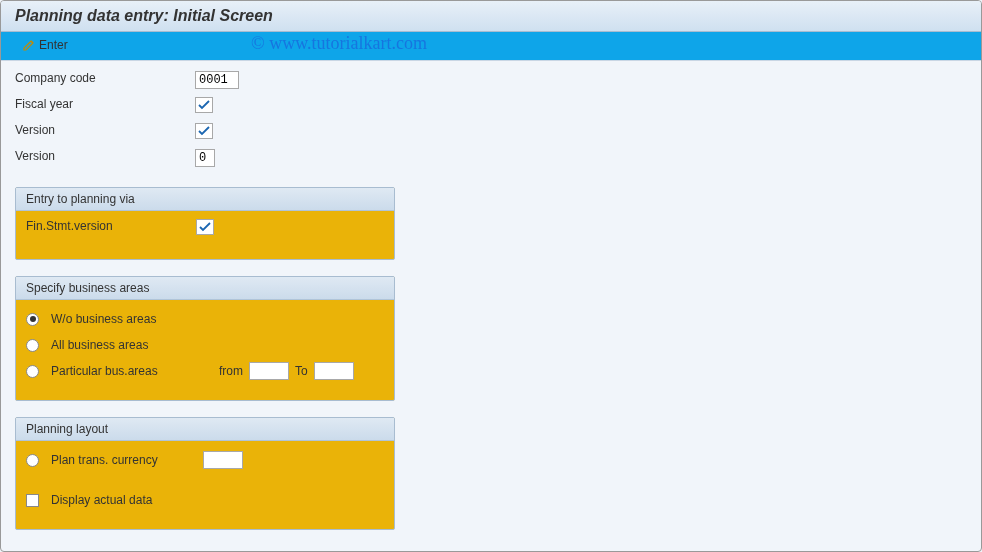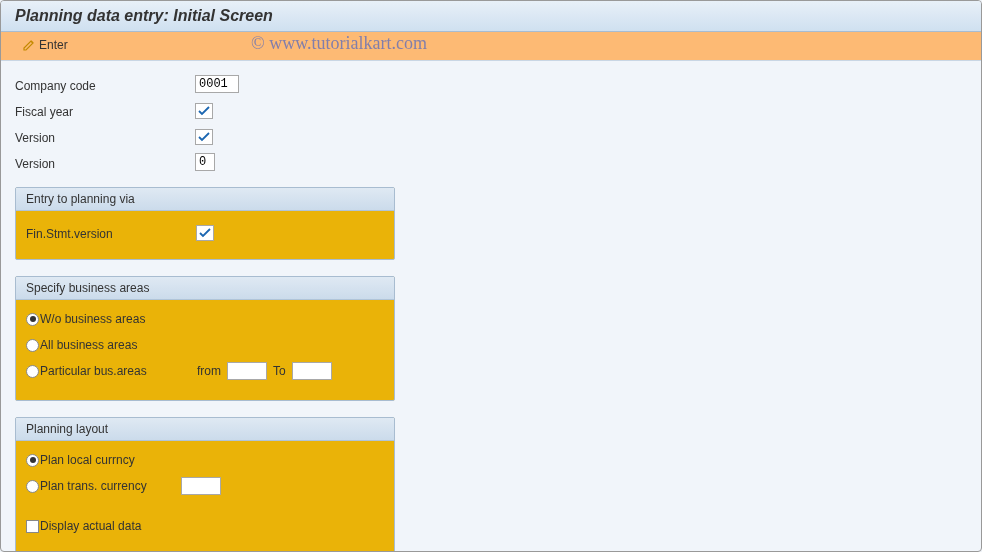--- a/index.html
+++ b/index.html
@@ -18,21 +18,21 @@
     .title-bar {
       background: linear-gradient(to bottom, #e8f0f8 0%, #cfe0f0 100%);
       border-bottom: 1px solid #a8bcd0;
       padding: 6px 14px;
       font-weight: bold;
       font-style: italic;
       font-size: 16px;
       color: #333;
     }
     .toolbar {
-      background: #fdba74;
+      background: #0ea5e9;
       border-bottom: 1px solid #c9d6e4;
       padding: 4px 14px 6px;
       display: flex;
       align-items: center;
       gap: 6px;
     }
     .toolbar .btn {
       display: inline-flex;
       align-items: center;
       gap: 4px;
@@ -42,21 +42,21 @@
     }
     .pencil-icon {
       width: 12px; height: 12px;
       display: inline-block;
     }
     .content {
       padding: 10px 14px;
     }
     .field-row {
       display: flex;
-      align-items: flex-end;
+      align-items: flex-start;
       margin-bottom: 4px;
       height: 22px;
     }
     .field-label {
       width: 180px;
       font-size: 12px;
       color: #333;
     }
     .text-input {
       border: 1px solid #a8a8a8;
@@ -93,21 +93,21 @@
       padding: 4px 10px;
       font-size: 12px;
       color: #333;
     }
     .groupbox .group-body {
       padding: 8px 10px 4px 10px;
     }
     .radio-row {
       display:flex;
       align-items:center;
-      gap:1px;
+      gap:12px;
       margin-bottom:4px;
       height:22px;
     }
     .radio {
       width:13px; height:13px;
       border:1px solid #888;
       border-radius:50%;
       background:#fff;
       display:inline-flex;
       align-items:center;
@@ -221,24 +221,20 @@
           <input class="text-input w-tinyish" style="">
         </div>
       </div>
     </div>
   </div>
 
   <div class="groupbox">
     <div class="group-title">Planning layout</div>
     <div class="group-body">
       <div class="radio-row">
-        <span class="radio selected"></span>
-        <span class="inline-label">Plan local currncy</span>
-      </div>
-      <div class="radio-row">
         <span class="radio"></span>
         <span class="inline-label" style="width:140px">Plan trans. currency</span>
         <input class="text-input w-tinyish" style="">
       </div>
       <div style="height:14px"></div>
       <div class="radio-row">
         <span class="chk-square"></span>
         <span class="inline-label">Display actual data</span>
       </div>
     </div>

